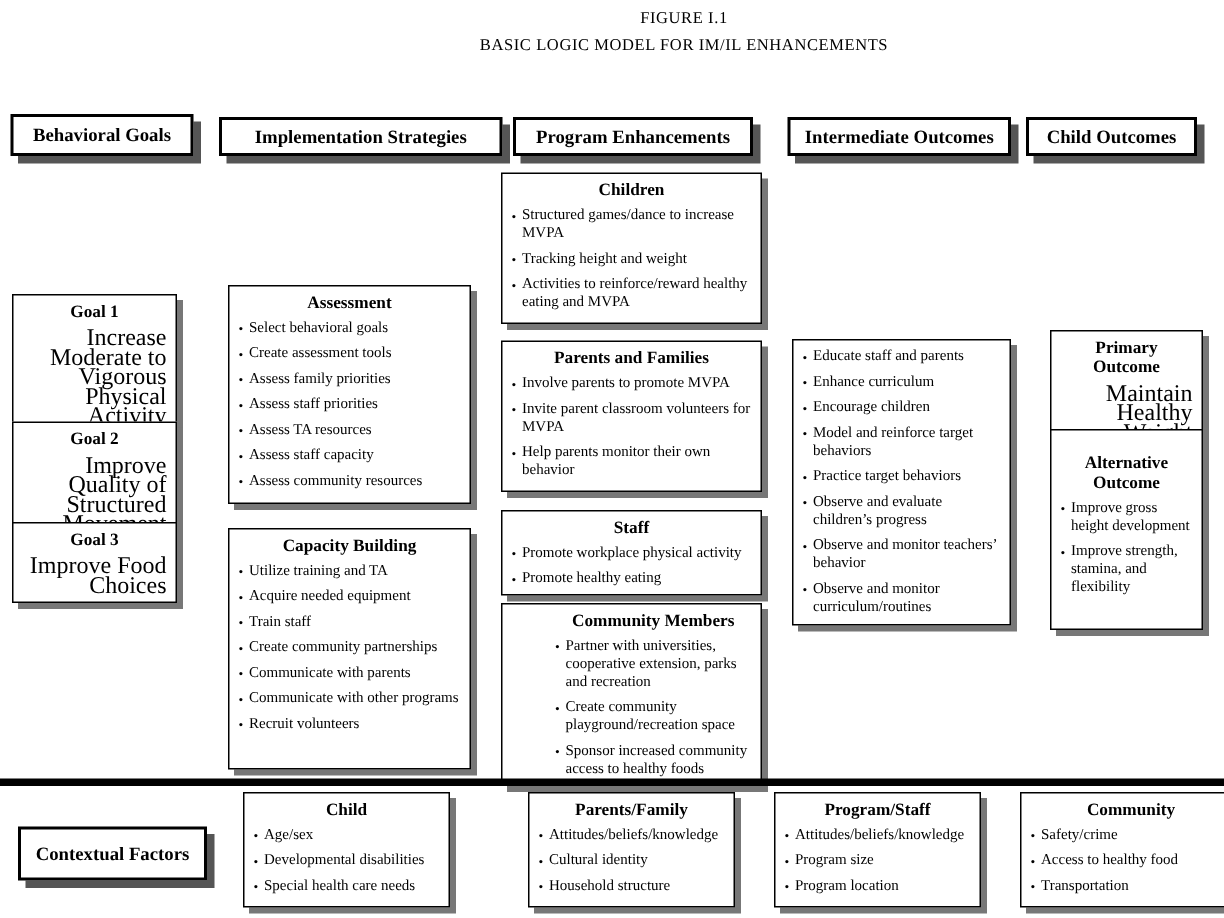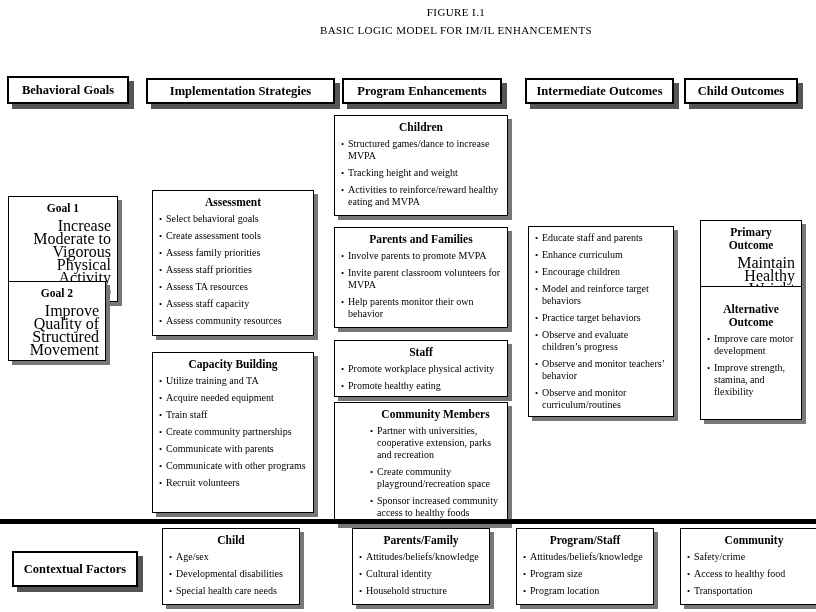--- a/index.html
+++ b/index.html
@@ -70,23 +70,27 @@
     <span>Child Outcomes</span>
   </div>
   <div class="hdr-box" style="left:525px;top:78px;width:149px;height:26px;">
     <span>Intermediate Outcomes</span>
   </div>
 
   <div class="box" style="left:8px;top:196px;width:110px;min-height:66px;">
     <div class="box-title">Goal 1</div>
     <div class="box-text">Increase Moderate to Vigorous Physical Activity (MVPA)</div>
   </div>
-  <div class="box" style="left:8px;top:281px;width:98px;min-height:48px;">
+  <div class="box" style="left:8px;top:281px;width:110px;min-height:48px;">
     <div class="box-title">Goal 2</div>
     <div class="box-text">Improve Quality of Structured Movement</div>
+  </div>
+  <div class="box" style="left:8px;top:348px;width:110px;min-height:48px;">
+    <div class="box-title">Goal 3</div>
+    <div class="box-text">Improve Food Choices</div>
   </div>
 
   <div class="box" style="left:152px;top:190px;width:162px;min-height:146px;">
     <div class="box-title">Assessment</div>
     <div class="bullets">
         <div class="bullet">
           <span class="dot">•</span>
           <span class="btxt">Select behavioral goals</span>
         </div>
         <div class="bullet">
@@ -253,21 +257,21 @@
 
   <div class="box" style="left:700px;top:220px;width:102px;min-height:49px;">
     <div class="box-title">Primary Outcome</div>
     <div class="box-text">Maintain Healthy Weight</div>
   </div>
   <div class="box pad-top" style="left:700px;top:286px;width:102px;min-height:134px;">
     <div class="box-title">Alternative Outcome</div>
     <div class="bullets">
         <div class="bullet">
           <span class="dot">•</span>
-          <span class="btxt">Improve care motor development</span>
+          <span class="btxt">Improve gross height development</span>
         </div>
         <div class="bullet">
           <span class="dot">•</span>
           <span class="btxt">Improve strength, stamina, and flexibility</span>
         </div>
       </div>
   </div>
 
   <div class="divider"></div>
 

